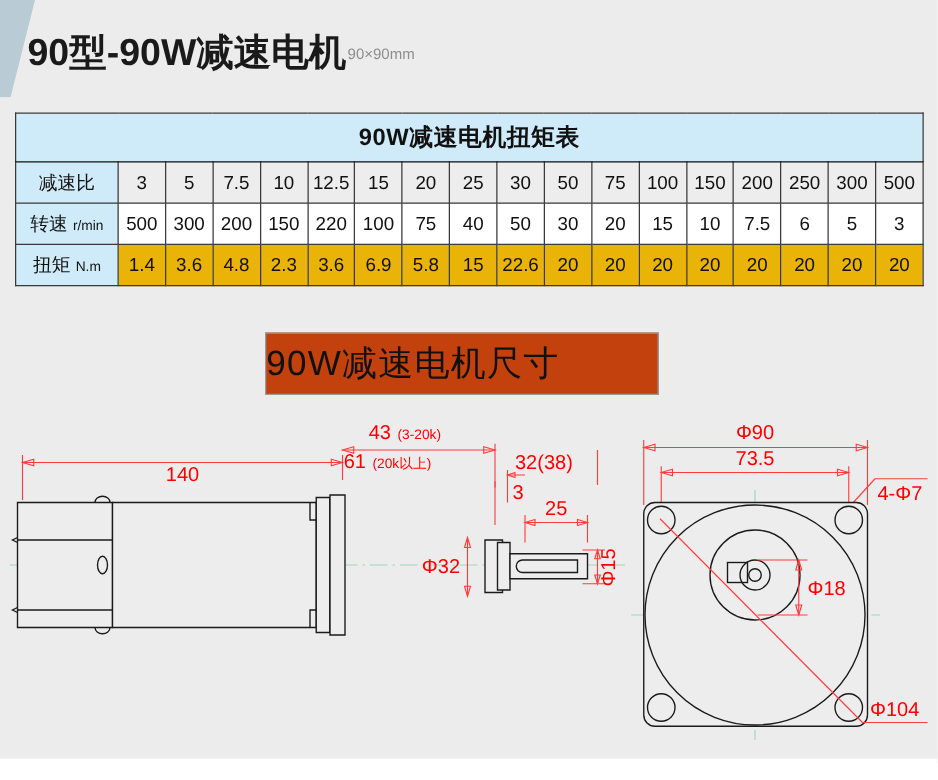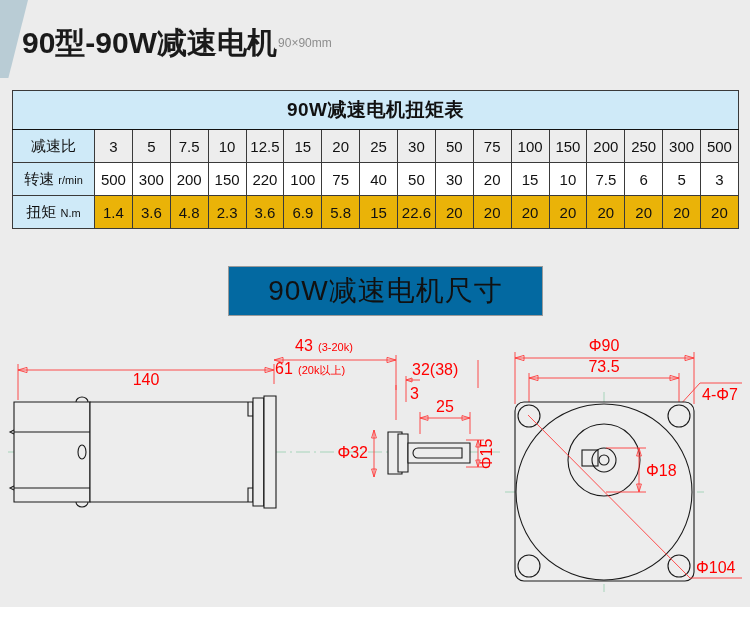--- a/index.html
+++ b/index.html
@@ -93,29 +93,29 @@
     font-size: 11px;
     font-weight: 400;
   }
   tr.row-ratio td.data-cell { background: #ededed; }
   tr.row-speed td.data-cell { background: #ffffff; }
   tr.row-torque td.data-cell { background: #eab308; }
 
   
   .dim-title-box {
     position: absolute;
-    left: 228px;
+    left: 212px;
     top: 266px;
     width: 313px;
     height: 48px;
     border: 1.5px solid #9a9a9a;
-    background: #0369a1;
+    background: #c2410c;
     display: flex;
     align-items: center;
-    justify-content: center;
+    justify-content: flex-start;
   }
   .dim-title-box .dim-title-text {
     font-size: 28px;
     font-weight: 400;
     color: #111;
     letter-spacing: 1px;
   }
   
   .drawing-area {
     position: absolute;

